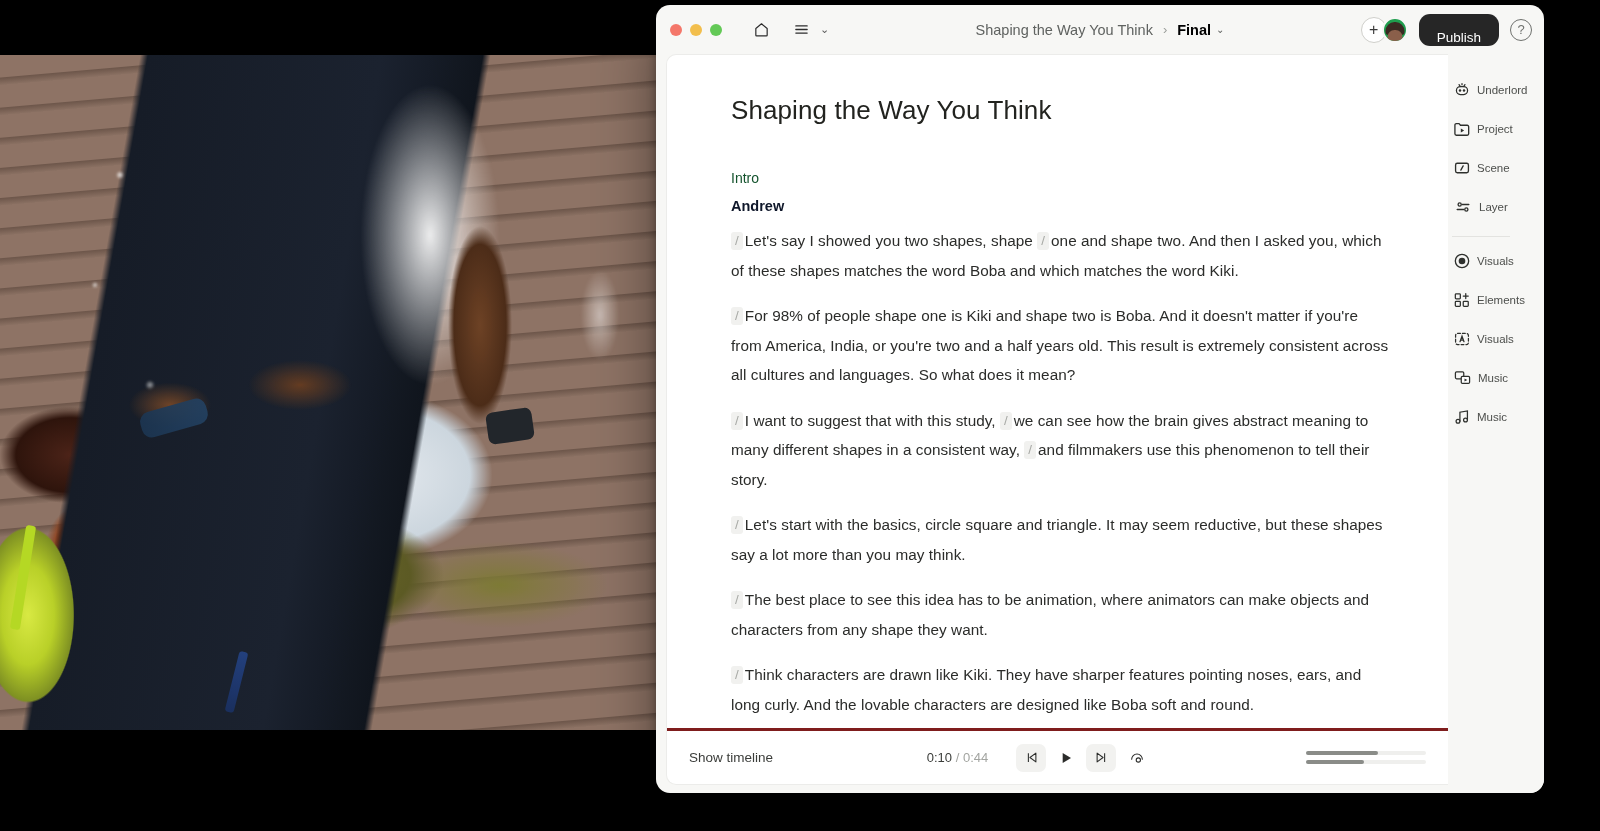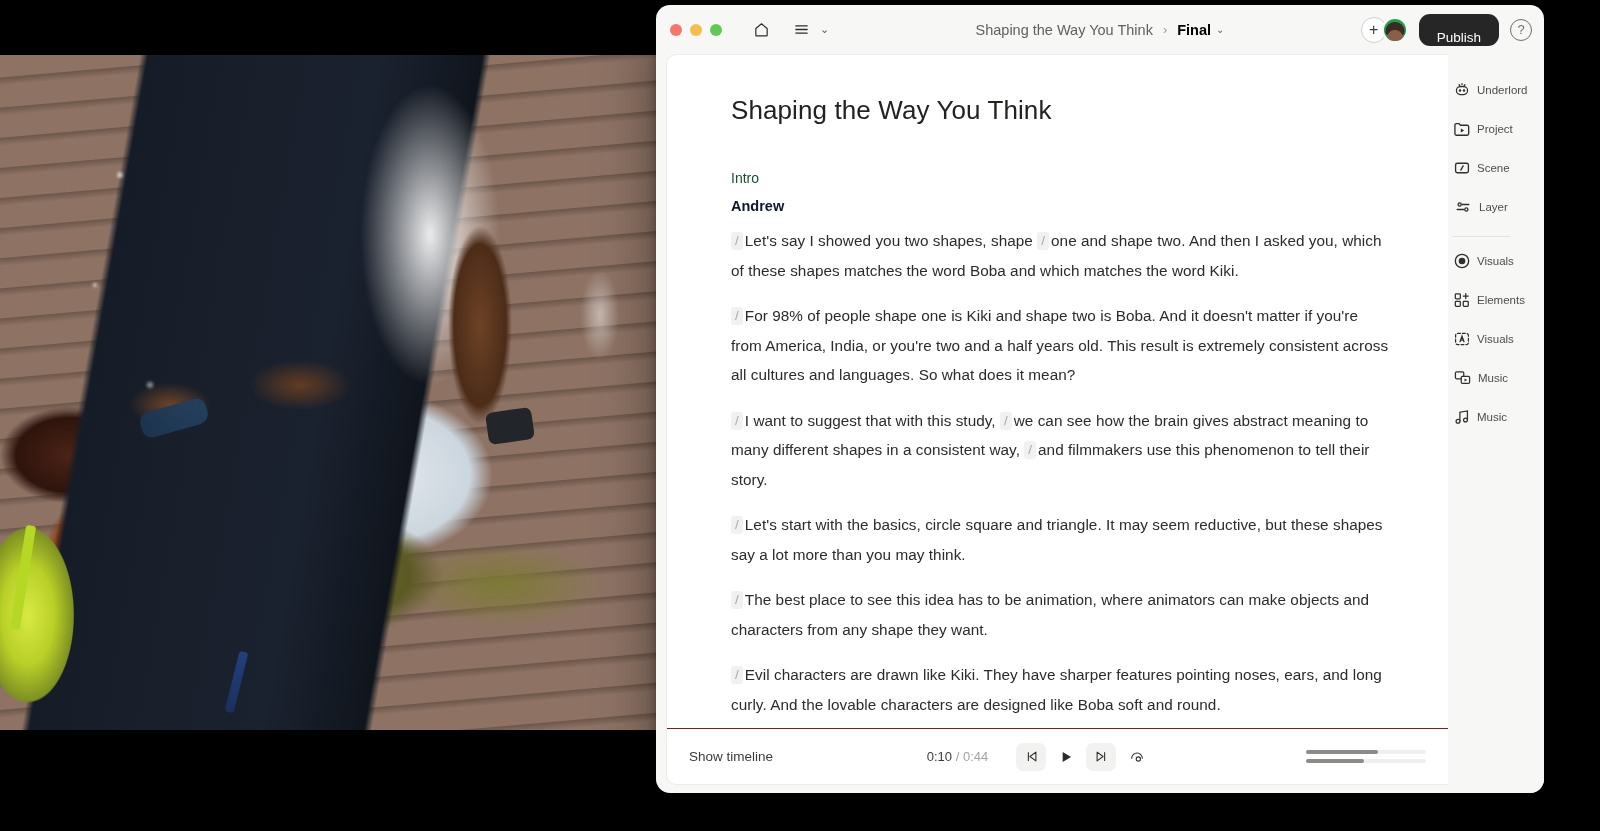--- a/index.html
+++ b/index.html
@@ -163,21 +163,21 @@
     margin-bottom:16px; letter-spacing:.05px;
   }
   .mark {
     display:inline-block; background:#f1f1ef; color:#a8aaa6;
     border-radius:3px; padding:0 4px; margin-right:2px;
     font-size:13.5px; line-height:18px; vertical-align:1px;
   }
 
   
   .transport {
-    flex:0 0 56px; border-top:1px solid #7f1d1d;
+    flex:0 0 56px; border-top:3px solid #7f1d1d;
     display:flex; align-items:center; padding:0 22px; gap:14px;
   }
   .show-timeline { font-size:13.5px; color:#3b3d3a; cursor:pointer; }
   .time { margin-left:auto; font-size:13px; color:#3b3d3a; white-space:nowrap; }
   .time .total { color:#a3a5a1; }
   .tcontrols { display:flex; align-items:center; gap:6px; margin-left:14px; }
   .tbtn {
     width:30px; height:28px; border-radius:7px; background:#f2f2f0;
     display:flex; align-items:center; justify-content:center; color:#2b2c2a;
   }
@@ -264,21 +264,21 @@
         <div class="doc">
           <div class="doc-title">Shaping the Way You Think</div>
           <div class="scene-head">Intro</div>
           <div class="speaker">Andrew</div>
           <div id="paras">
               <div class="para"><span class="mark">/</span><span>Let's say I showed you two shapes, shape </span><span class="mark">/</span><span>one and shape two. And then I asked you, which of these shapes matches the word Boba and which matches the word Kiki.</span></div>
               <div class="para"><span class="mark">/</span><span>For 98% of people shape one is Kiki and shape two is Boba. And it doesn't matter if you're from America, India, or you're two and a half years old. This result is extremely consistent across all cultures and languages. So what does it mean?</span></div>
               <div class="para"><span class="mark">/</span><span>I want to suggest that with this study, </span><span class="mark">/</span><span>we can see how the brain gives abstract meaning to many different shapes in a consistent way, </span><span class="mark">/</span><span>and filmmakers use this phenomenon to tell their story.</span></div>
               <div class="para"><span class="mark">/</span><span>Let's start with the basics, circle square and triangle. It may seem reductive, but these shapes say a lot more than you may think.</span></div>
               <div class="para"><span class="mark">/</span><span>The best place to see this idea has to be animation, where animators can make objects and characters from any shape they want.</span></div>
-              <div class="para"><span class="mark">/</span><span>Evil characters are drawn like Kiki. They have sharper features pointing noses, ears, and long curly. And the lovable characters are designed like Boba soft and round.</span></div>
+              <div class="para"><span class="mark">/</span><span>Think characters are drawn like Kiki. They have sharper features pointing noses, ears, and long curly. And the lovable characters are designed like Boba soft and round.</span></div>
             </div>
         </div>
 
         <div class="transport">
           <span class="show-timeline">Show timeline</span>
           <span class="time"><span>0:10</span><span class="total">&nbsp;/&nbsp;</span><span class="total">0:44</span></span>
           <div class="tcontrols">
             <span class="tbtn">
               <svg width="15" height="15" viewBox="0 0 24 24" fill="none" stroke="currentColor" stroke-width="1.7" stroke-linejoin="round">
                   <path d="M7 5v14"></path>

